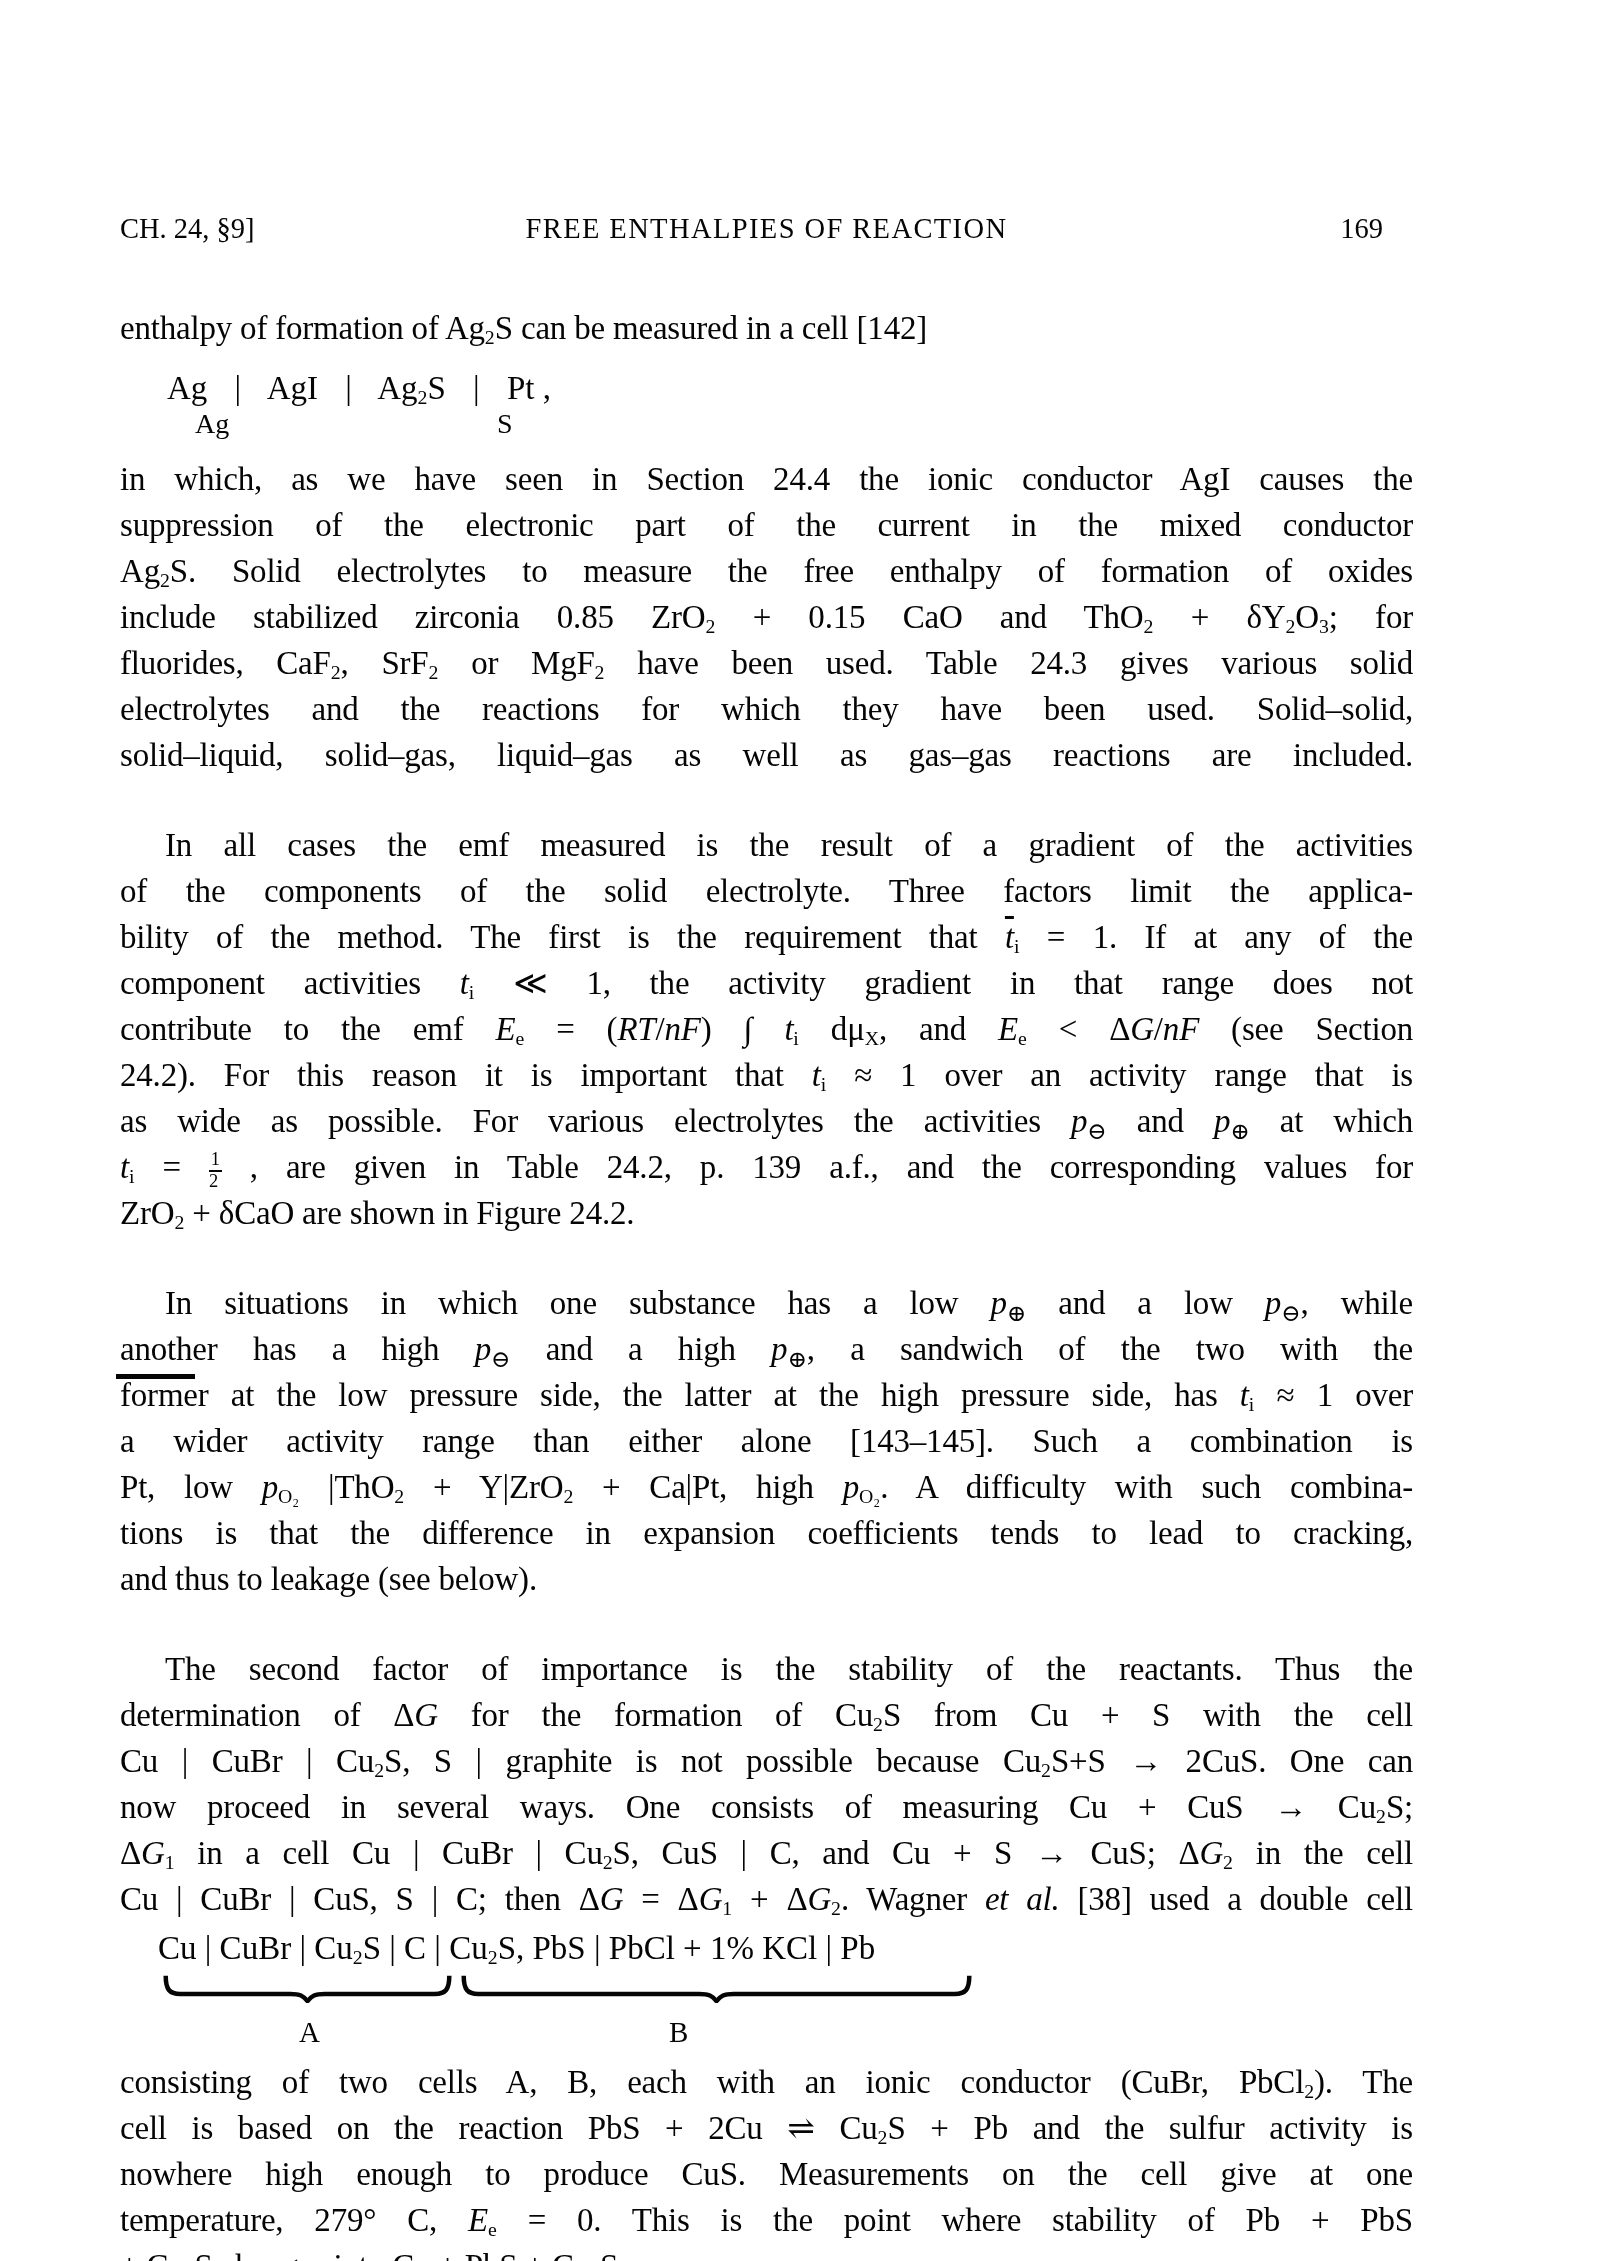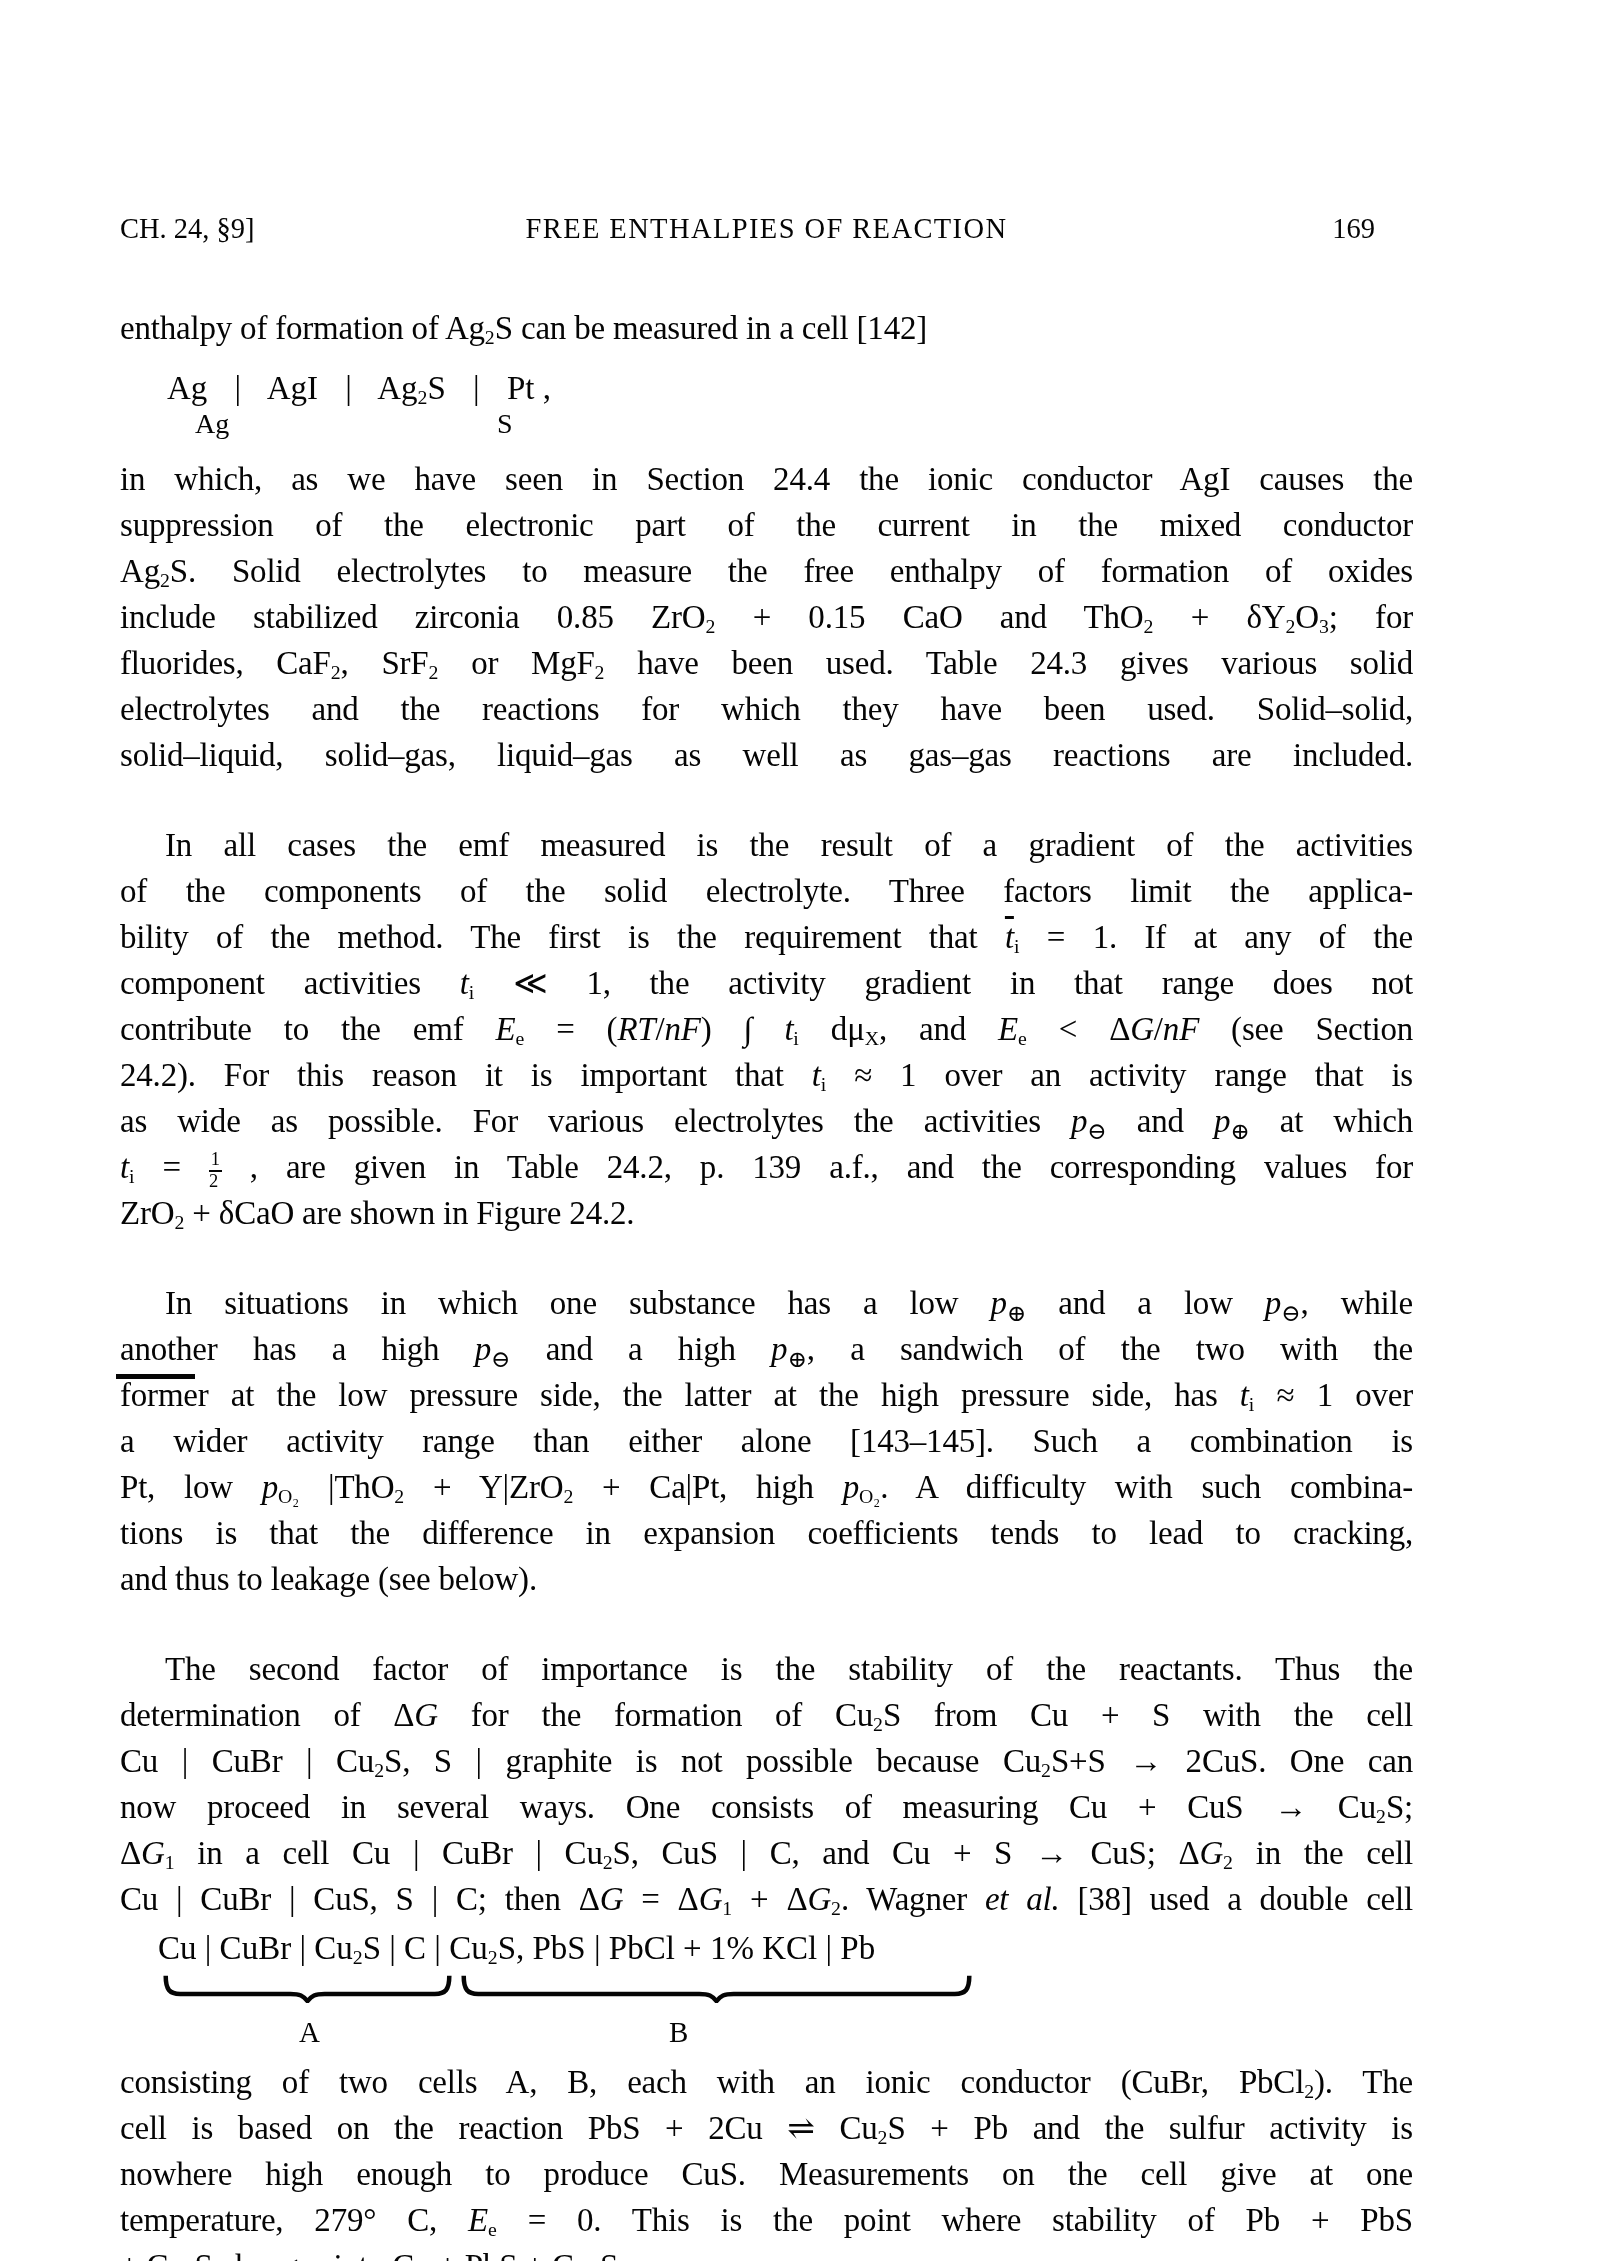--- a/index.html
+++ b/index.html
@@ -3,21 +3,21 @@
 <meta charset="utf-8">
 <style>
   html,body{margin:0;padding:0;background:#ffffff;}
   .page{width:1619px;height:2427px;background:#ffffff;color:#050505;
         font-family:"Liberation Serif","DejaVu Serif",serif;position:relative;overflow:hidden;}
   .content{position:relative;padding:213px 206px 0 120px;}
   
   .hdr{position:relative;height:41px;font-size:28.5px;}
   .hdr .l{position:absolute;left:0;top:0;}
   .hdr .c{position:absolute;left:50%;top:0;transform:translateX(-50%);letter-spacing:1.4px;white-space:nowrap;}
-  .hdr .r{position:absolute;right:38px;top:0;}
+  .hdr .r{position:absolute;right:30px;top:0;}
   
   .p1{margin-top:51px;}
   .ln{font-size:33px;line-height:46px;letter-spacing:-0.2px;
       text-align:justify;text-align-last:justify;}
   .ln.flush,.p1{text-align:center;text-align-last:left;}
   .ln.indent{text-indent:45px;margin-top:44px;}
   sub{font-size:60%;vertical-align:-0.25em;letter-spacing:0;line-height:0;}
   sub.cs{font-size:70%;vertical-align:-0.32em;}
   i{font-style:italic;}
   .ov{text-decoration:overline;font-style:italic;}

